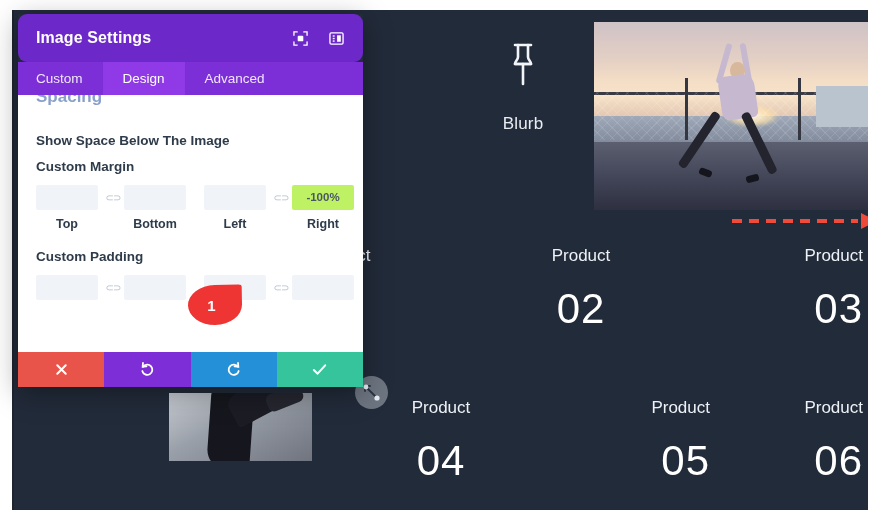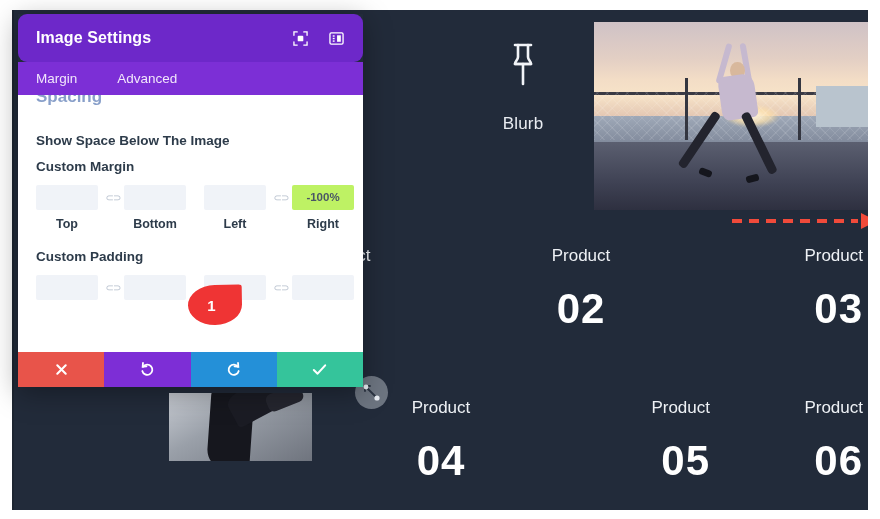--- a/index.html
+++ b/index.html
@@ -248,21 +248,21 @@
   .pcell-c { left: 575px; }
 
   .pname {
     font-size: 17px;
     color: #eef1f5;
     margin-bottom: 22px;
     white-space: nowrap;
   }
   .pnum {
     font-size: 42px;
-    font-weight: 700;
+    font-weight: 400;
     color: #ffffff;
     letter-spacing: 1px;
     line-height: 1;
   }
 
   
   .al-left   { text-align: left; }
   .al-center { text-align: center; }
   .al-right  { text-align: right; }
 
@@ -630,21 +630,22 @@
           <rect x="1" y="2" width="14" height="12" rx="1.4" fill="none" stroke="#ffffff" stroke-width="1.4"></rect>
           <rect x="4" y="4.6" width="2" height="1.5" fill="#ffffff"></rect>
           <rect x="4" y="7.3" width="2" height="1.5" fill="#ffffff"></rect>
           <rect x="4" y="10" width="2" height="1.5" fill="#ffffff"></rect>
           <rect x="8.6" y="4.6" width="4" height="6.9" fill="#ffffff"></rect>
         </svg>
       </div>
     </div>
 
     <div class="modal-tabs">
-      <div class="tab">Margin</div>
+      <div class="tab">Custom</div>
+      <div class="tab active">Design</div>
       <div class="tab">Advanced</div>
     </div>
 
     <div class="modal-body">
 
       <div class="section-title">Spacing</div>
 
       <div class="field-label">Show Space Below The Image</div>
 
       <div class="field-label">Custom Margin</div>

